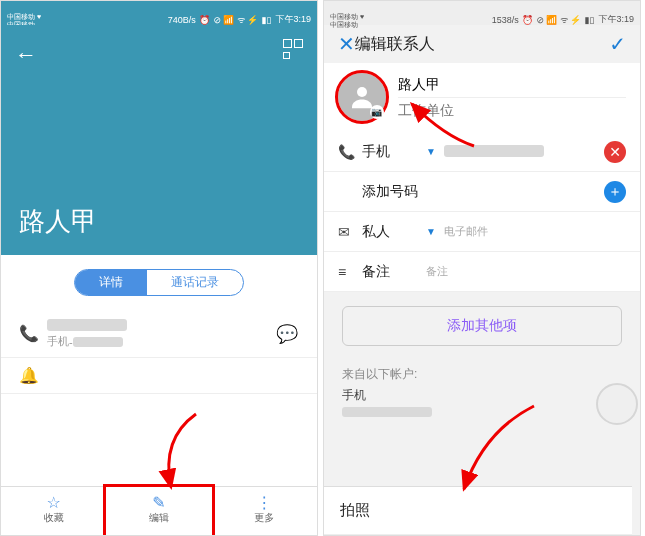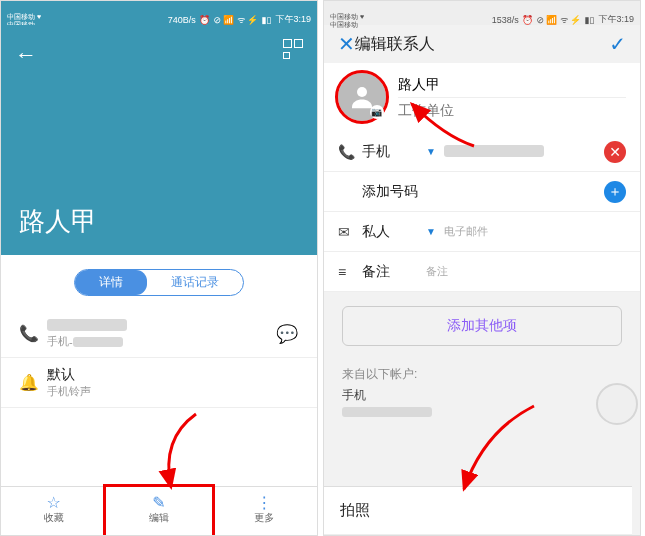--- a/index.html
+++ b/index.html
@@ -21,21 +21,21 @@
   .qr { position: absolute; right: 14px; top: 14px; width: 20px; height: 20px; }
   .qr::before, .qr::after { content: ""; position: absolute; width: 7px; height: 7px; border: 1.5px solid #fff; }
   .qr::before { left: 0; top: 0; }
   .qr::after { right: 0; top: 0; }
   .qr span { position: absolute; width: 7px; height: 7px; border: 1.5px solid #fff; left: 0; bottom: 0; }
   .contactName { position: absolute; left: 18px; bottom: 16px; font-size: 26px; }
 
   
   .tabs { display: flex; justify-content: center; padding: 14px 0; }
   .tabgroup { display: flex; border: 1px solid #4a90e2; border-radius: 14px; overflow: hidden; font-size: 12px; }
-  .tab { padding: 4px 24px; color: #4a90e2; border-radius: 11px; }
+  .tab { padding: 4px 24px; color: #4a90e2; }
   .tab.active { background: #4a90e2; color: #fff; }
 
   .rowA { display: flex; align-items: center; padding: 8px 18px; border-bottom: 1px solid #eee; }
   .rowA .ico { width: 22px; font-size: 16px; color: #666; }
   .rowA .body { flex: 1; padding-left: 6px; }
   .rowA .title { font-size: 14px; color: #222; }
   .rowA .sub { font-size: 11px; color: #999; display: flex; align-items: center; }
   .msgIcon { color: #4a90e2; font-size: 18px; }
 
   
@@ -121,24 +121,20 @@
         <span>手机</span>
         <span> - </span>
         <span class="blur" style="width:50px; height:10px;"></span>
       </div>
     </div>
     <span class="msgIcon">💬</span>
   </div>
 
   <div class="rowA">
     <span class="ico">🔔</span>
-    <div class="body">
-      <div class="title">默认</div>
-      <div class="sub">手机铃声</div>
-    </div>
   </div>
 
   <div class="bbarA">
     <div class="btn">
       <span class="bi">☆</span>
       <span>收藏</span>
     </div>
     <div class="btn redbox">
       <span class="bi">✎</span>
       <span>编辑</span>

